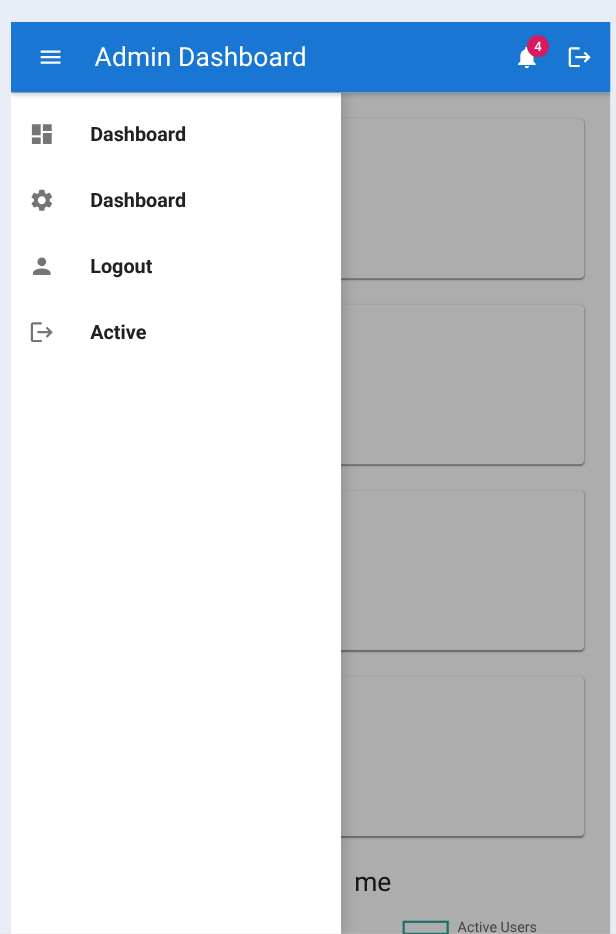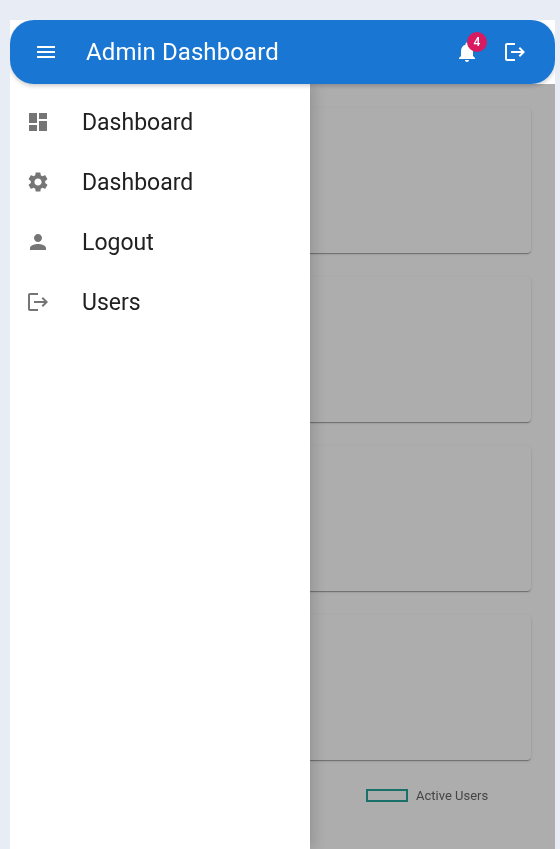--- a/index.html
+++ b/index.html
@@ -23,25 +23,24 @@
       height: 829px;
       background: #fff;
       overflow: hidden;
     }
     .appbar {
       height: 64px;
       background: #1976d2;
       color: #fff;
       display: flex;
       align-items: center;
-      padding: 0 16px 0 12px;
+      padding: 0 4px 0 12px;
       position: relative;
       z-index: 10;
       box-shadow: 0 2px 4px rgba(0,0,0,0.2);
-      border-radius: 24px;
     }
     .menu-btn {
       width: 48px;
       height: 48px;
       display: flex;
       align-items: center;
       justify-content: center;
       cursor: pointer;
       border-radius: 50%;
     }
@@ -118,22 +117,22 @@
       cursor: pointer;
       color: rgba(0,0,0,0.87);
     }
     .drawer-item-icon {
       width: 56px;
       display: flex;
       align-items: center;
       color: #757575;
     }
     .drawer-item-label {
-      font-size: 23px;
-      font-weight: 400;
+      font-size: 18px;
+      font-weight: 700;
       color: #212121;
     }
     
     .bg-cards {
       position: absolute;
       top: 0;
       left: 0;
       right: 0;
       padding: 24px;
       display: flex;
@@ -208,20 +207,21 @@
     </div>
   </div>
 
   <div class="main-content">
     <div class="bg-cards">
       <div class="bg-card"></div>
       <div class="bg-card"></div>
       <div class="bg-card"></div>
       <div class="bg-card"></div>
       <div class="chart-area">
+        <div class="chart-title">me</div>
         <div class="chart-legend">
           <span class="legend-swatch"></span>
           <span class="legend-text">Active Users</span>
         </div>
 
       </div>
     </div>
 
     <div class="scrim"></div>
 
@@ -250,18 +250,18 @@
               </svg>
           </span>
           <span class="drawer-item-label">Logout</span>
         </div>
         <div class="drawer-item">
           <span class="drawer-item-icon">
             <svg width="24" height="24" viewBox="0 0 24 24" fill="#757575">
                 <path d="M17 7l-1.41 1.41L18.17 11H8v2h10.17l-2.58 2.58L17 17l5-5-5-5zM4 5h8V3H4c-1.1 0-2 .9-2 2v14c0 1.1.9 2 2 2h8v-2H4V5z"></path>
               </svg>
           </span>
-          <span class="drawer-item-label">Users</span>
+          <span class="drawer-item-label">Active</span>
         </div>
       </div>
     </div>
   </div>
 </div>
 
 </body></html>

